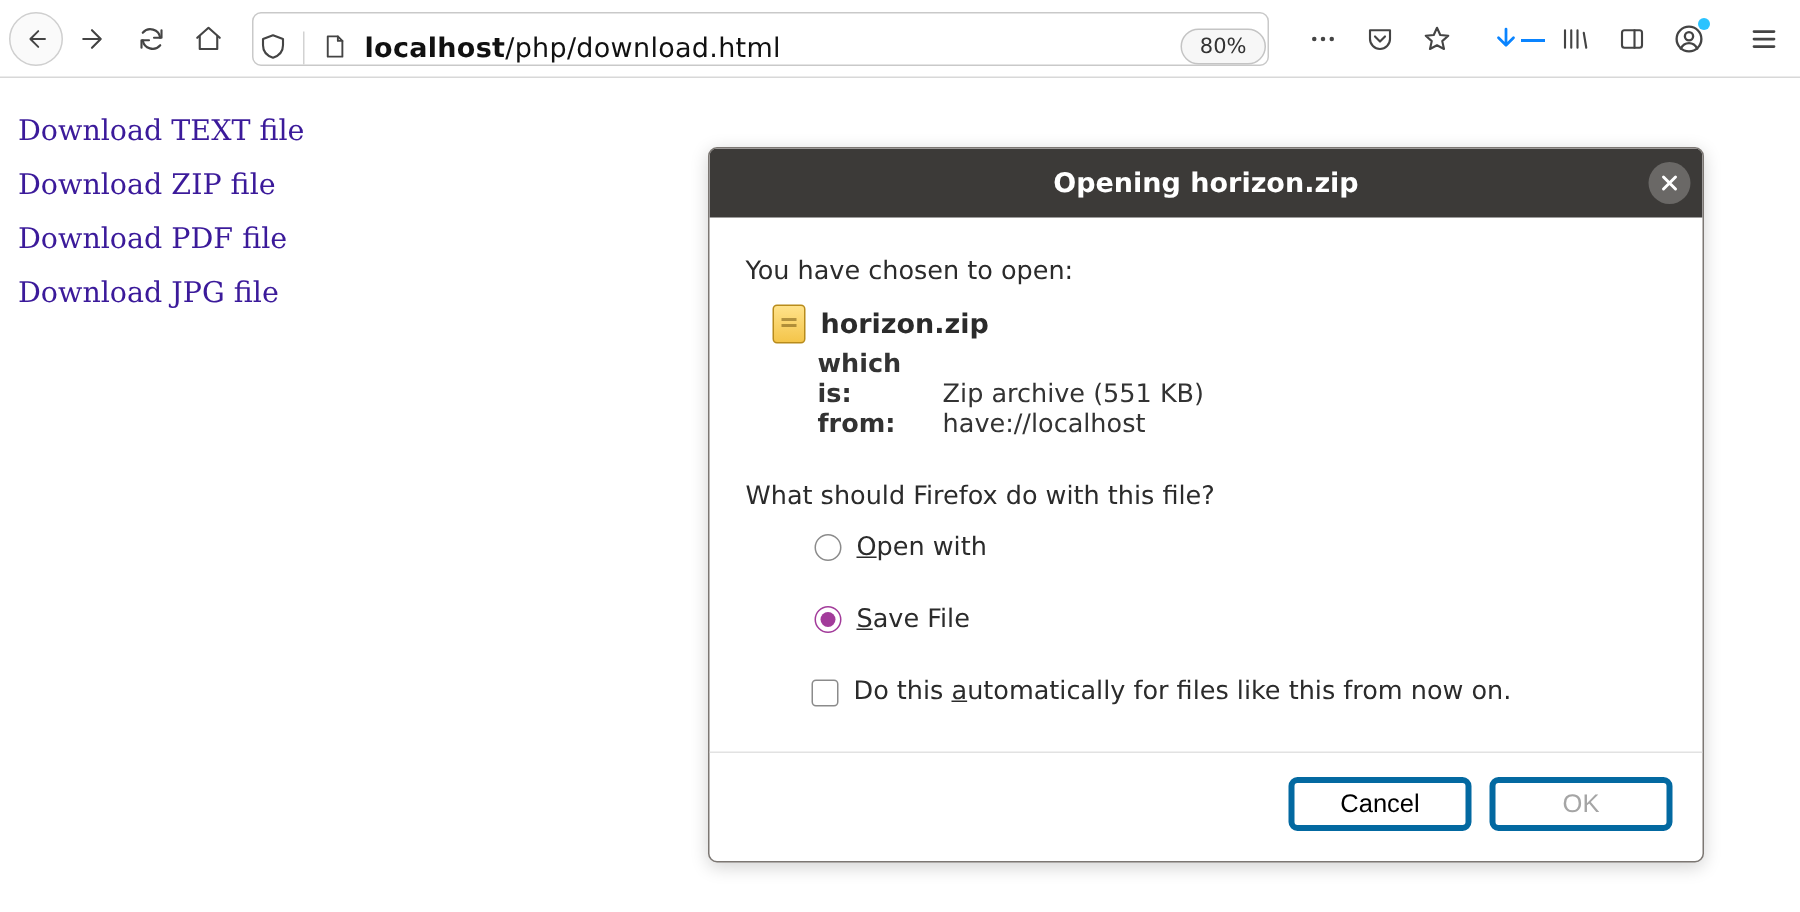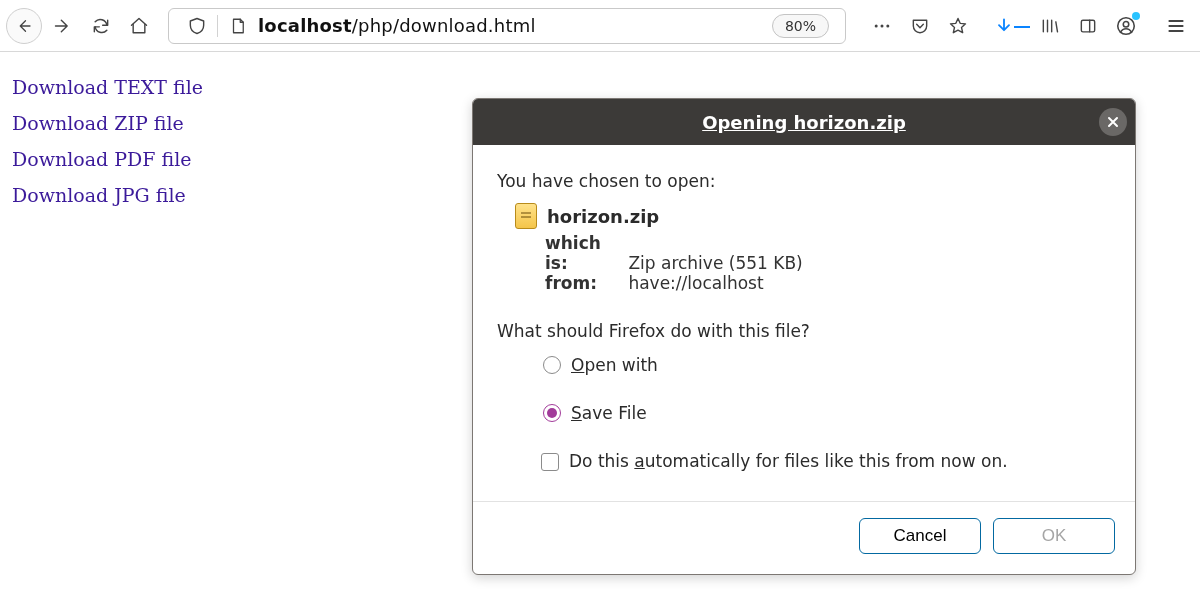--- a/index.html
+++ b/index.html
@@ -37,22 +37,22 @@
     color:#454545; border-radius:4px;
     cursor: pointer;
   }
   .addrbar {
     flex: 1;
     height: 36px;
     border: 1px solid #c9c9c9;
     border-radius: 6px;
     margin: 0 8px;
     display: flex;
-    align-items: center;
-    padding: 0 16px;
+    align-items: flex-end;
+    padding: 0 1px;
     gap: 8px;
     background:#ffffff;
   }
   .addrbar .shield, .addrbar .page-icon{
     width:24px;height:24px;display:flex;align-items:center;justify-content:center;color:#555;
   }
   .divider-v{width:1px;height:22px;background:#d2d2d2;}
   .url-text{
     flex:1; font-size:18px; letter-spacing:.2px; color:#111;
     white-space:nowrap; overflow:hidden;
@@ -99,21 +99,20 @@
     font-size:17px;
     color:#2b2b2b;
   }
   .dlg-title{
     height:46px;
     background:#3c3a38;
     color:#ffffff;
     display:flex;align-items:center;justify-content:center;
     font-size:18px;font-weight:600;
     position:relative;
-    text-decoration:underline;
   }
   .dlg-close{
     position:absolute;right:8px;top:50%;transform:translateY(-50%);
     width:28px;height:28px;border-radius:50%;
     background:#6a6866;color:#fff;
     display:flex;align-items:center;justify-content:center;
     cursor:pointer;font-size:16px;
   }
   .dlg-body{padding:20px 24px 14px;}
   .dlg-row{margin:6px 0;}
@@ -153,21 +152,21 @@
     width:18px;height:18px;border:1.6px solid #8b8b8b;border-radius:3px;background:#fff;
     cursor:pointer;
   }
 
   .dlg-sep{border:0;border-top:1px solid #e2e2e2;margin:8px 0 0;}
   .dlg-footer{
     display:flex;justify-content:flex-end;gap:12px;
     padding:16px 20px 20px;
   }
   .btn{
-    width:122px;height:36px;border:1px solid #0369a1;border-radius:6px;
+    width:122px;height:36px;border:4px solid #0369a1;border-radius:6px;
     background:#fff;font-size:17px;cursor:pointer;
   }
   .btn.disabled{color:#a5a5a5;cursor:default;}
 
   
   .ico{stroke:#444;fill:none;stroke-width:1.7;stroke-linecap:round;stroke-linejoin:round;}
 </style>
 </head>
 <body>
 

